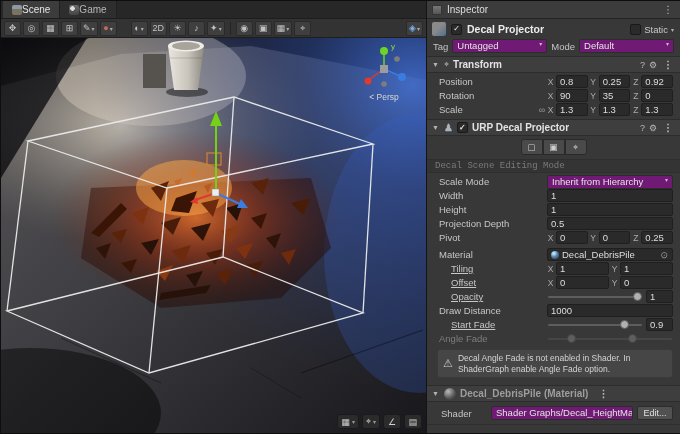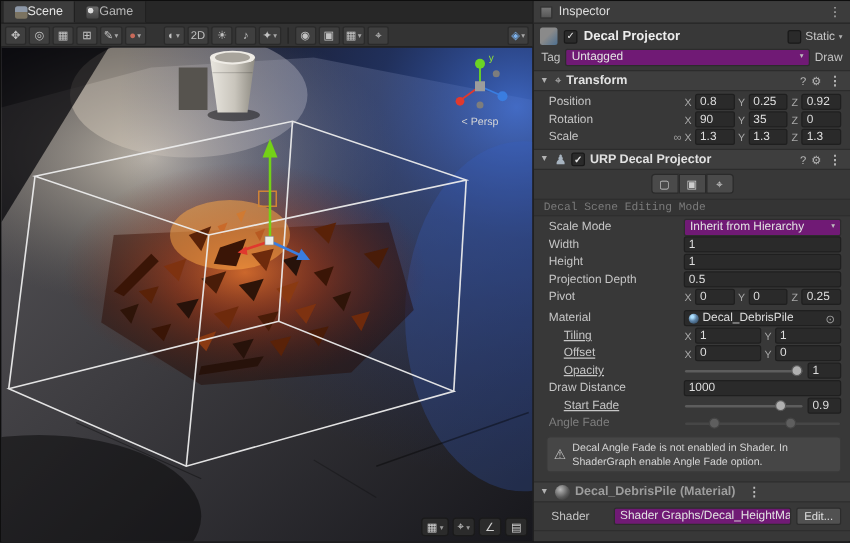--- a/index.html
+++ b/index.html
@@ -331,21 +331,25 @@
           <span class="caret" style="font-size:6px;color:#b0b0b0">▾</span>
         </span>
       </div>
 
       <div class="tag-row">
         <span>Tag</span>
         <div class="dropdown dd-tag">
           <span>Untagged</span>
           <span class="caret">▾</span>
         </div>
-        <span>Draw</span>
+        <span>Mode</span>
+        <div class="dropdown dd-layer">
+          <span>Default</span>
+          <span class="caret">▾</span>
+        </div>
       </div>
 
       <div class="sec-header">
         <span class="fold">▼</span>
         <span class="hico">⌖</span>
         <span>Transform</span>
         <span class="spacer"></span>
         <span class="hico">?</span>
         <span class="hico">⚙</span>
         <span class="kebab">⋮</span>

